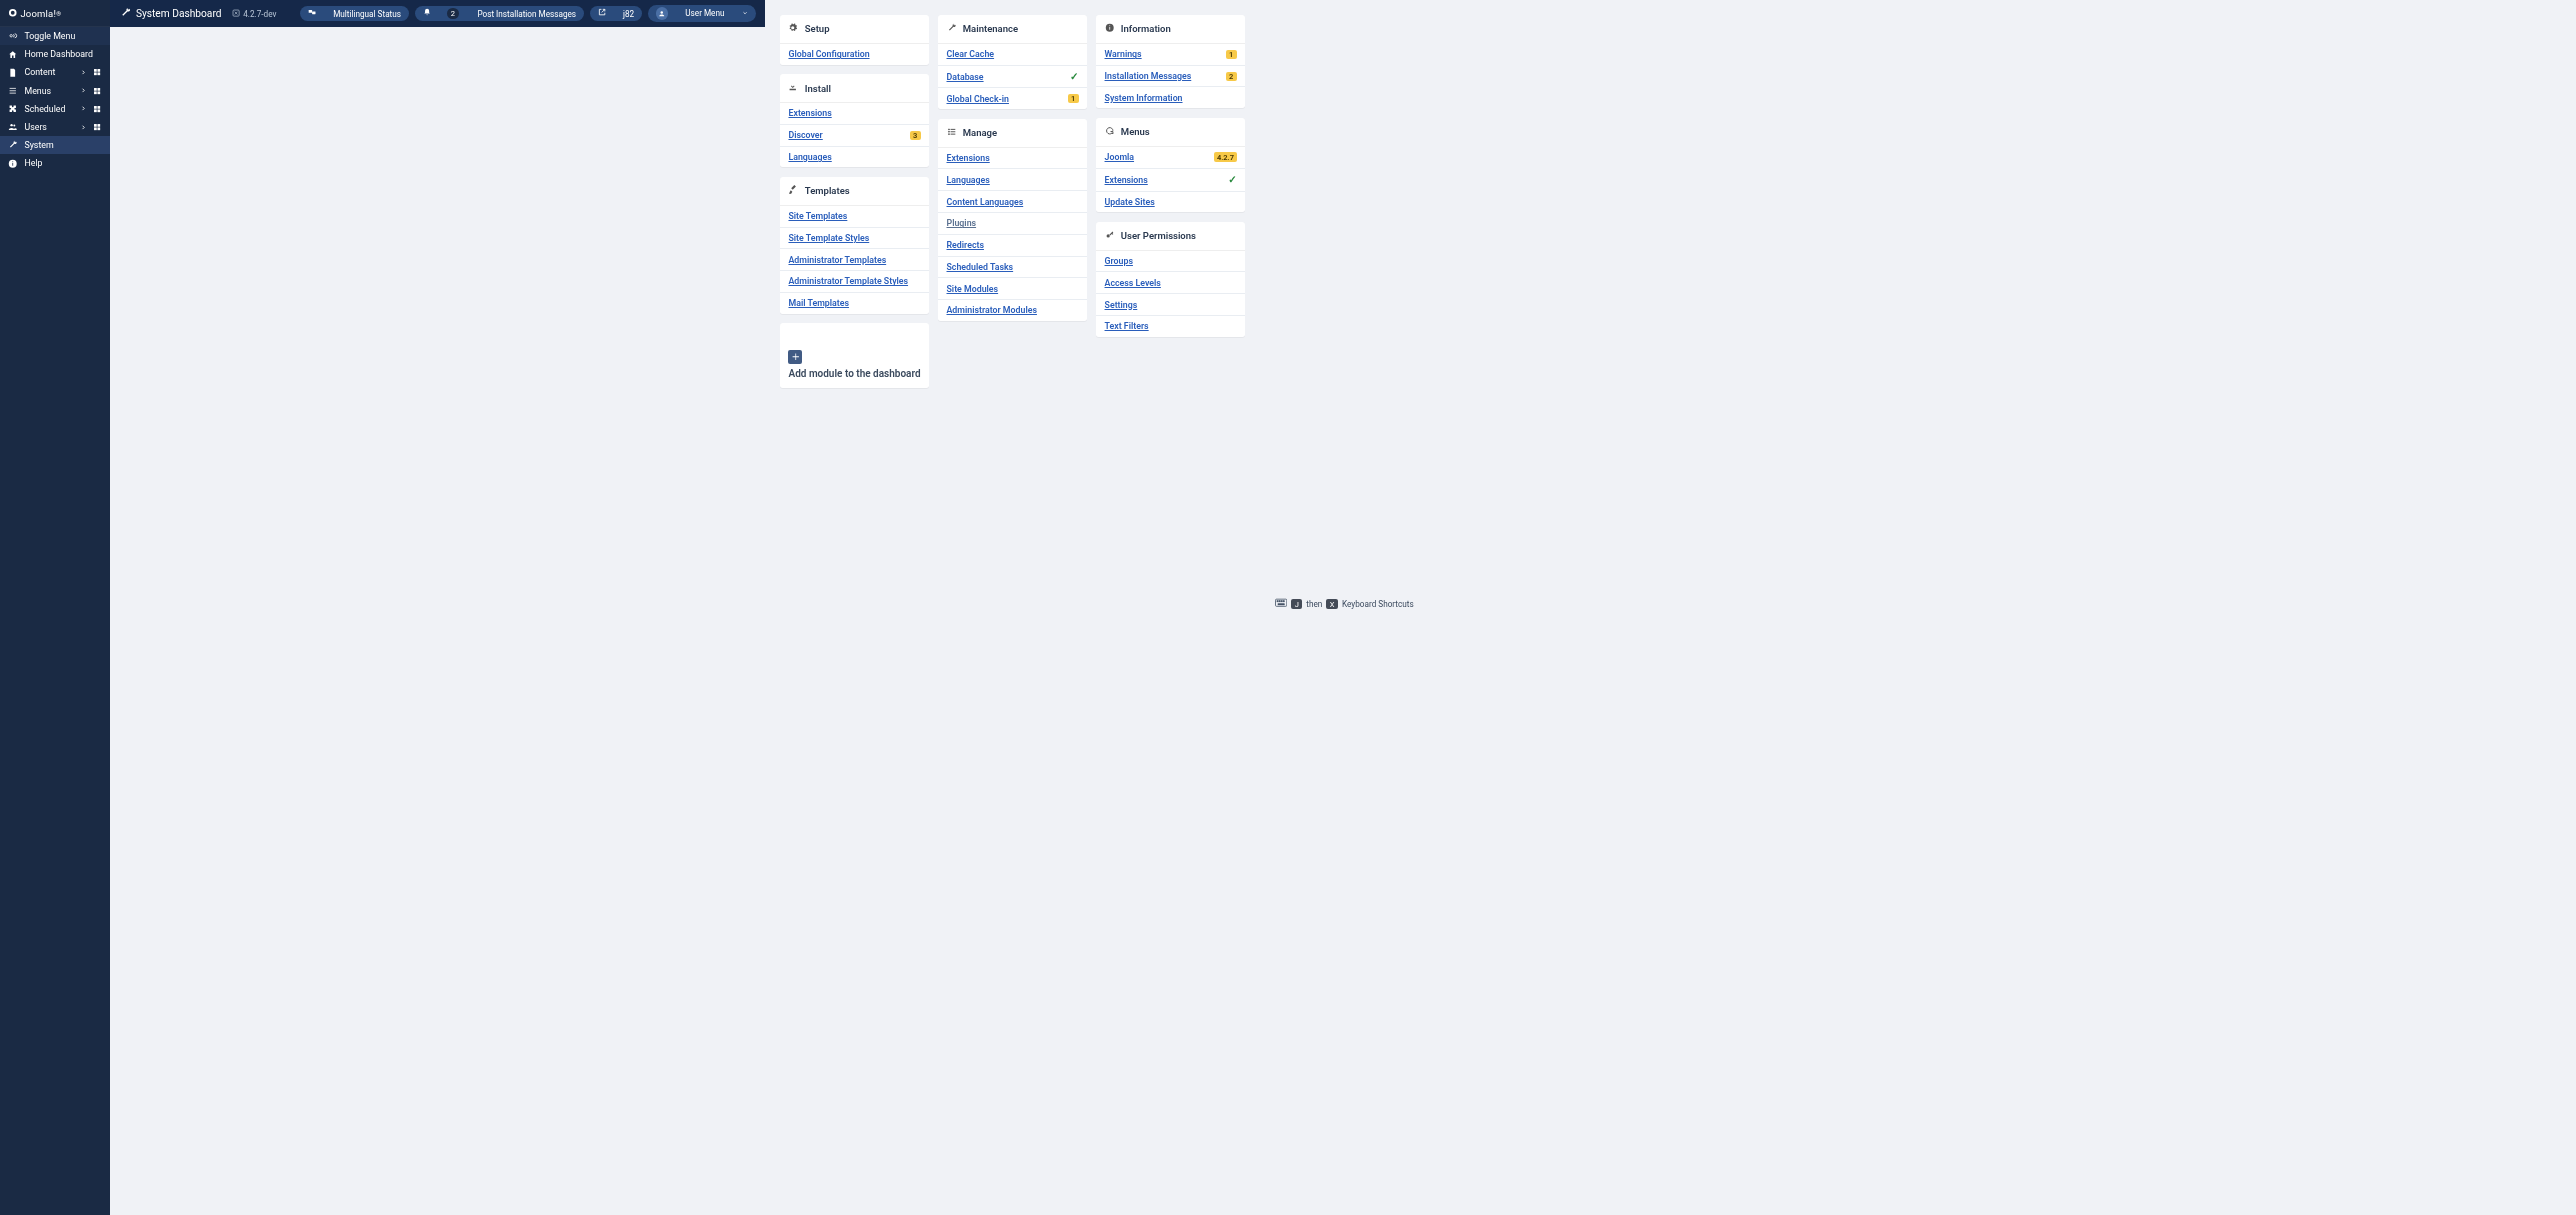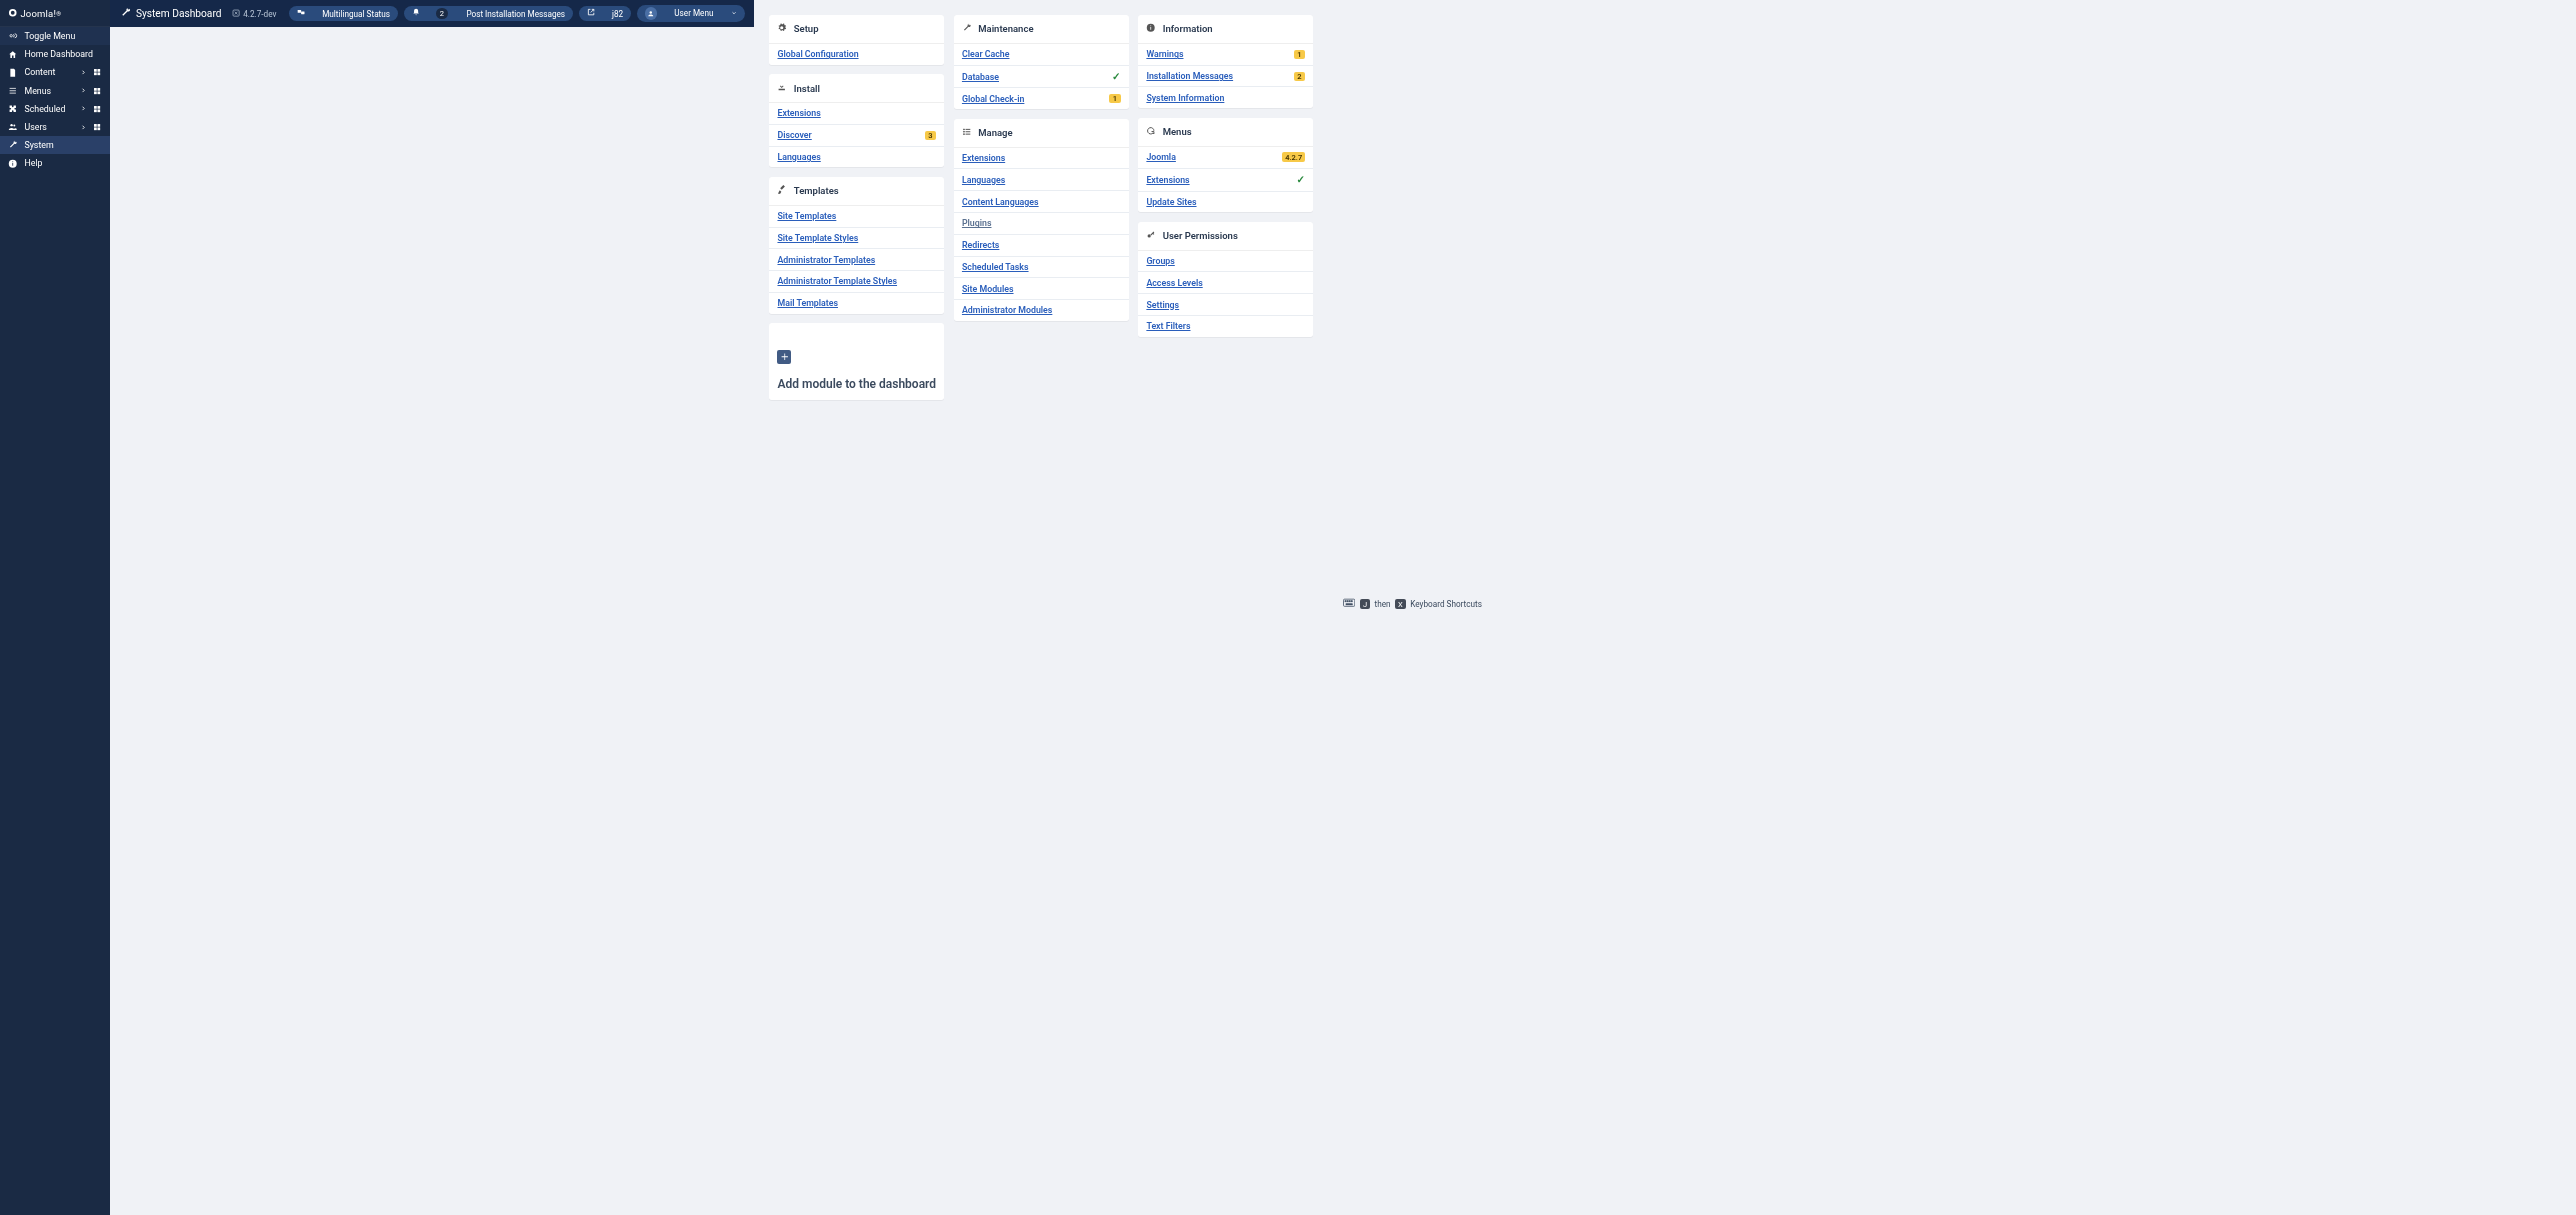--- a/index.html
+++ b/index.html
@@ -60,21 +60,21 @@
   height: 27px;
   background: #152849;
   color: #fff;
   display: flex;
   align-items: center;
   padding: 0 9.5px 0 9.5px;
   gap: 5.4px;
 }
 .tb-title { display: flex; align-items: center; gap: 5.4px; font-size: 10.2px; }
 .tb-spacer { flex: 1; }
-.tb-ver { font-size: 8.2px; color: #b8c5d6; display:flex; align-items:center; gap:2.7px; margin-right:7px;}
+.tb-ver { font-size: 8.2px; color: #b8c5d6; display:flex; align-items:center; gap:2.7px; margin-right:18px;}
 .tb-pill {
   background: #2a4b7c;
   color: #fff;
   border-radius: 680px;
   display: flex;
   align-items: center;
   padding: 2.7px 8.2px;
   font-size: 8.2px;
   gap: 17px;
   cursor: pointer;
@@ -166,21 +166,21 @@
   color: #fff;
   display: inline-flex;
   align-items: center;
   justify-content: center;
   border-radius: 2px;
   font-size: 11.6px;
   line-height: 1;
   cursor: pointer;
   margin-bottom: 4.1px;
 }
-.add-text { font-size: 12px; color: #3b4a5e; font-weight:600;margin-top:9px; }
+.add-text { font-size: 10px; color: #3b4a5e; font-weight:600; }
 
 .footer {
   padding: 8.2px 15px 15px;
   display: flex;
   align-items: center;
   gap: 4.1px;
   font-size: 8.2px;
   color: #3b4a5e;
 }
 .key {

